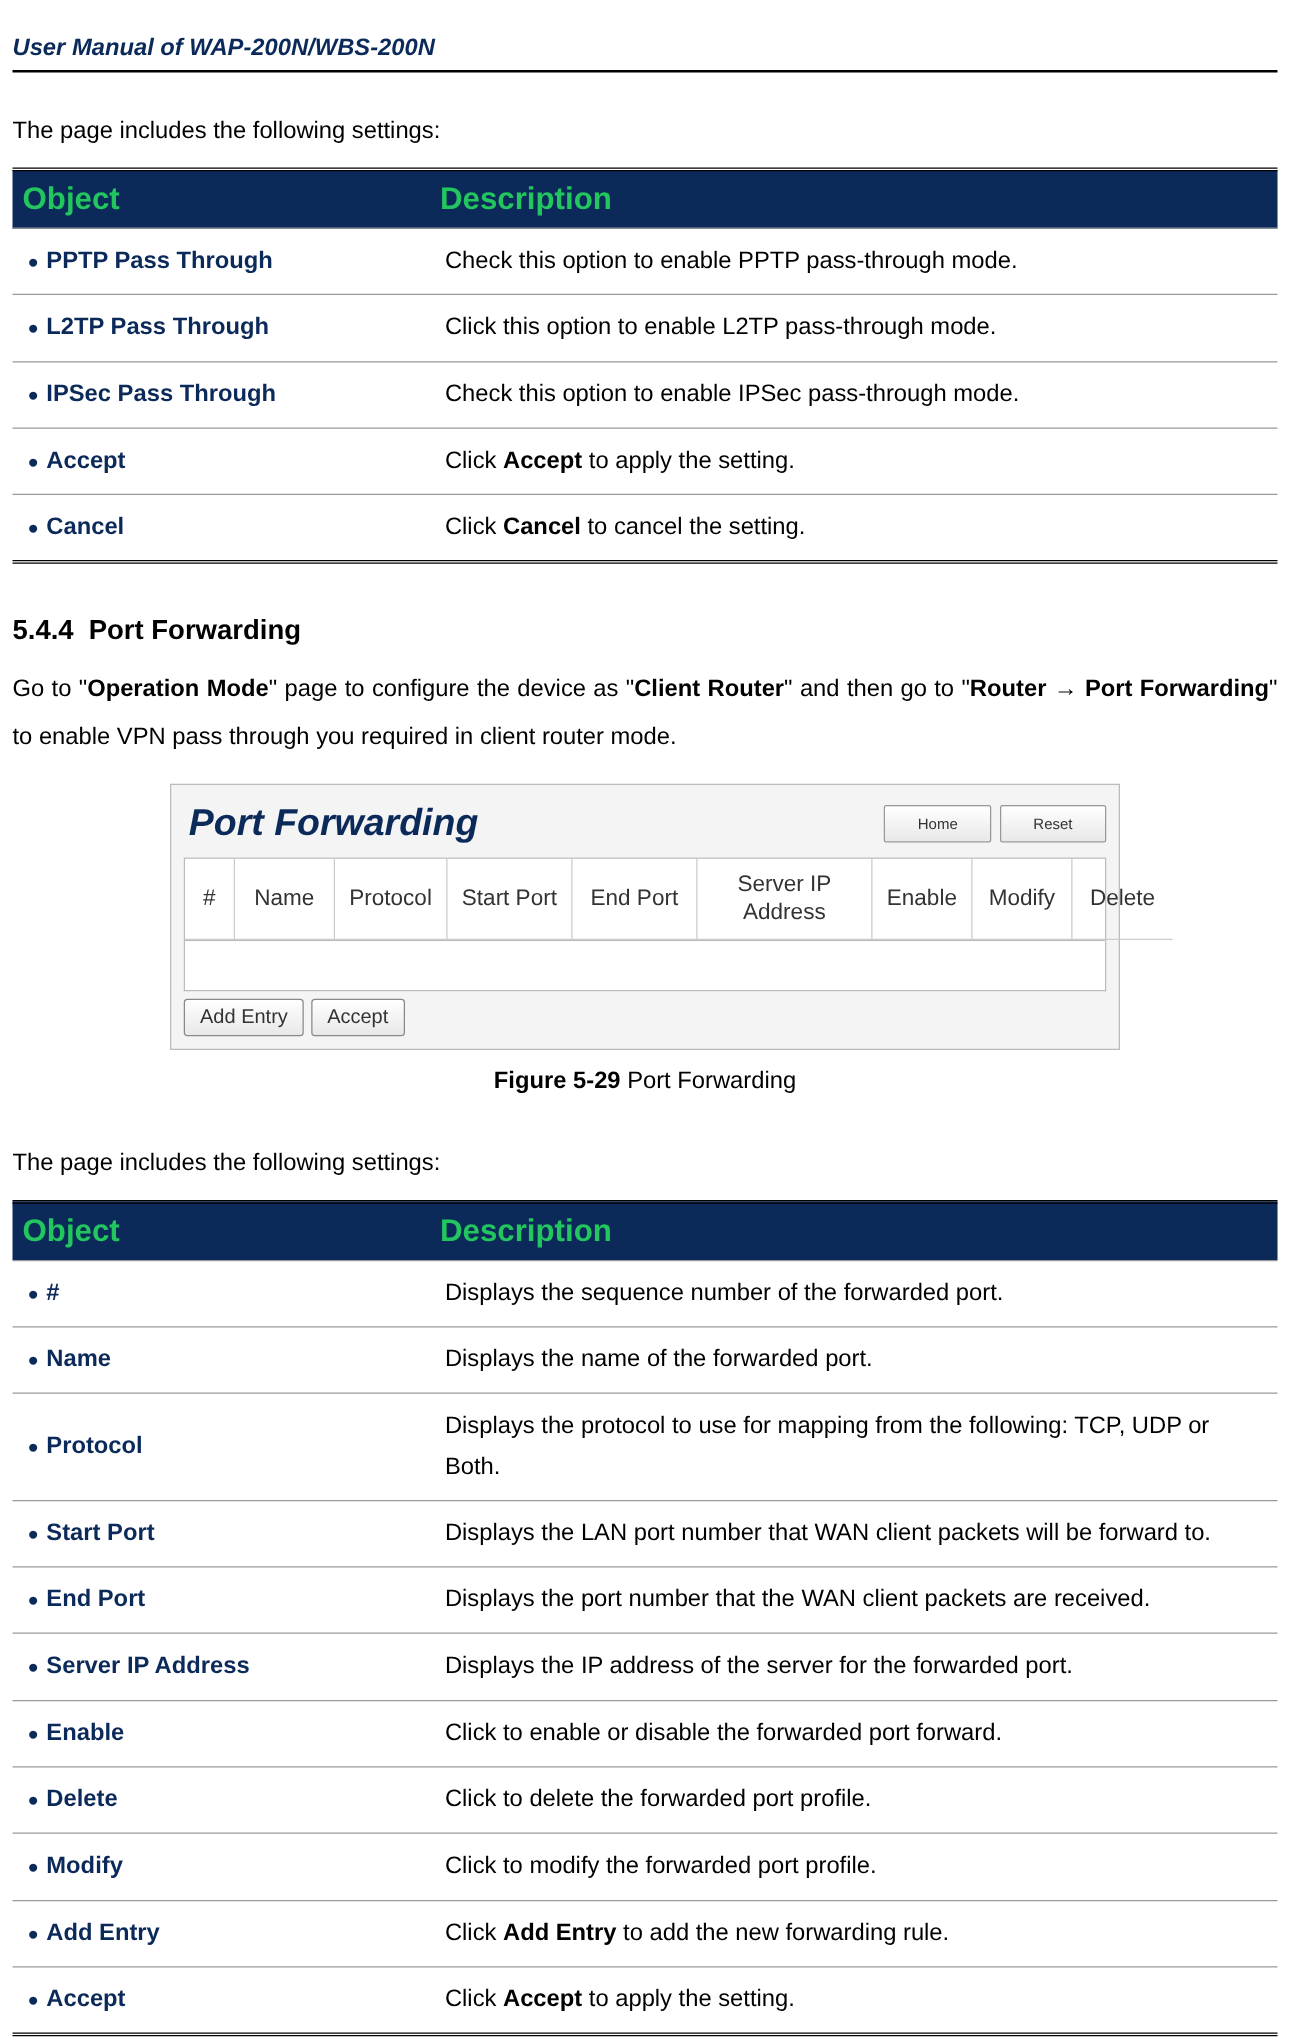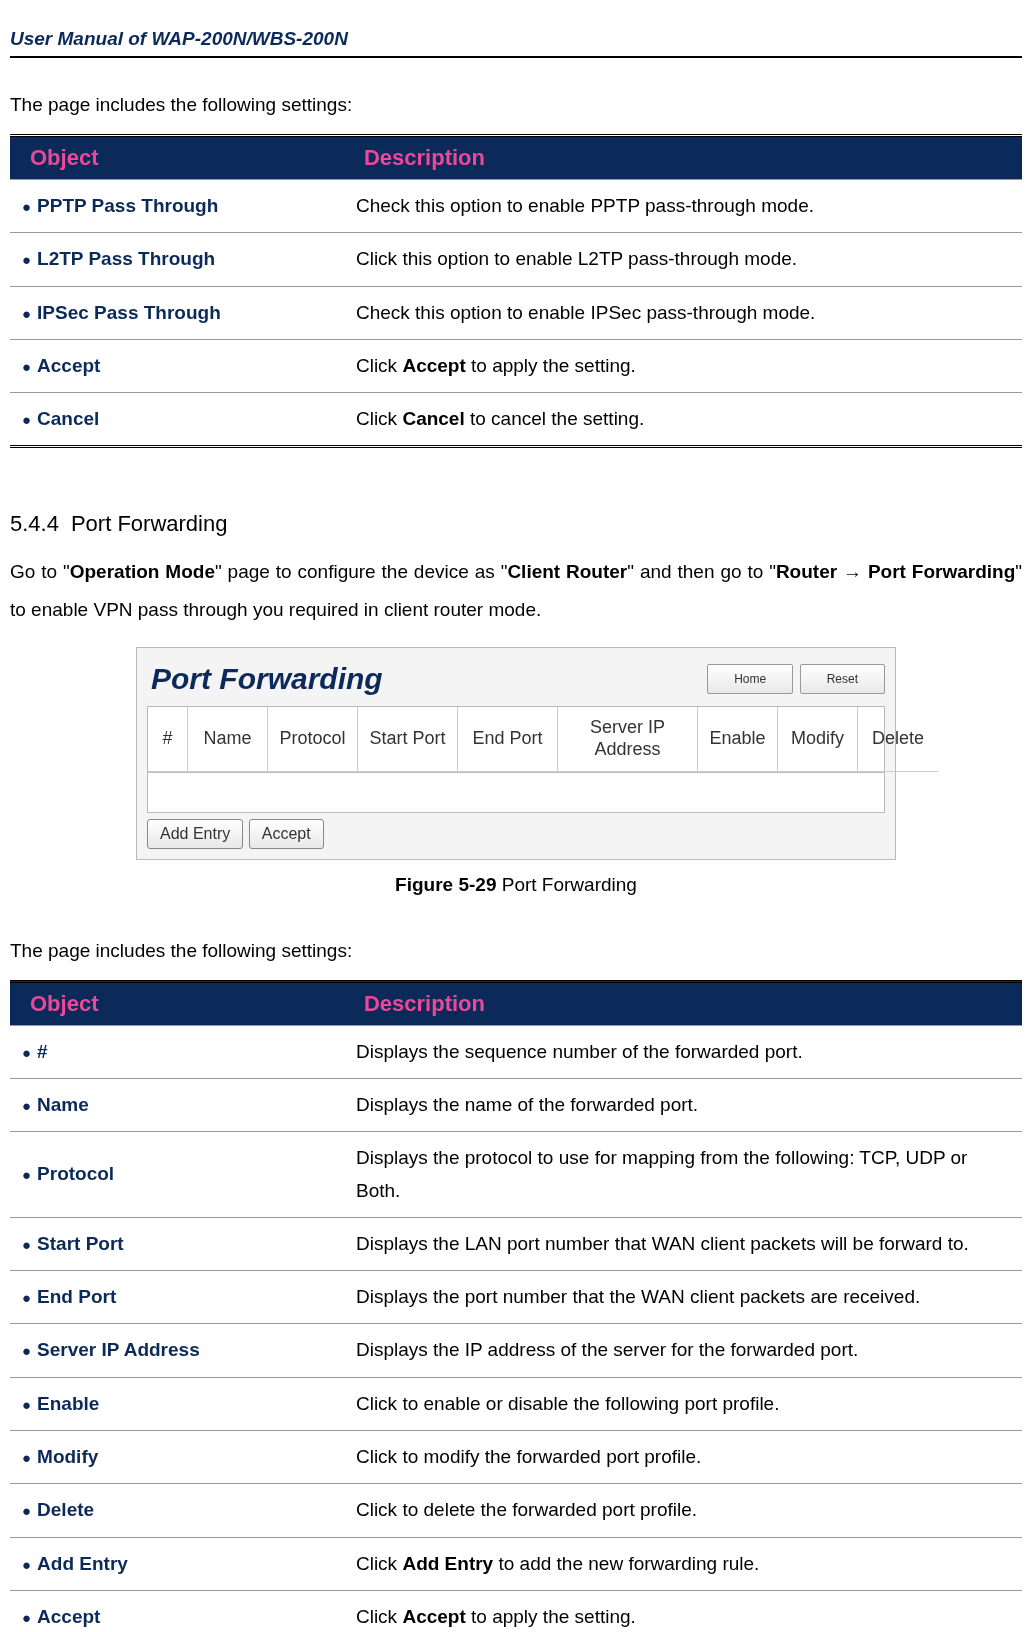--- a/index.html
+++ b/index.html
@@ -32,25 +32,25 @@
     .justify { text-align: justify; }
     .settings-table {
       width: 100%;
       border-collapse: collapse;
       border-top: 3px double #000;
       border-bottom: 3px double #000;
       margin-top: 6px;
     }
     .settings-table th {
       background: #0b2a5a;
-      color: #ec4899;
+      color: #22c55e;
       text-align: left;
-      font-size: 22px;
-      font-weight: bold;
-      padding: 8px 20px;
+      font-size: 25px;
+      font-weight: bold;
+      padding: 8px 8px;
     }
     .settings-table td {
       font-size: 19px;
       padding: 10px 12px;
       border-top: 1px solid #9a9a9a;
       vertical-align: middle;
       line-height: 1.7;
     }
     .settings-table td.obj {
       color: #0b2a5a;
@@ -59,22 +59,22 @@
       white-space: nowrap;
     }
     .settings-table td.obj .bullet {
       color: #0b2a5a;
       margin-right: 6px;
       font-size: 15px;
     }
     .desc b { font-weight: bold; }
     .section-h {
       font-size: 22px;
-      font-weight: normal;
-      margin: 63px 0 16px 0;
+      font-weight: bold;
+      margin: 40px 0 16px 0;
     }
     .section-h .num { margin-right: 12px; }
     .fig-wrap {
       display: flex;
       justify-content: center;
       margin: 18px 0 8px 0;
     }
     .fig {
       width: 760px;
       border: 1px solid #bbb;
@@ -258,31 +258,31 @@
       <tr>
         <td class="obj"><span class="bullet">●</span><span>End Port</span></td>
         <td class="desc">Displays the port number that the WAN client packets are received.</td>
       </tr>
       <tr>
         <td class="obj"><span class="bullet">●</span><span>Server IP Address</span></td>
         <td class="desc">Displays the IP address of the server for the forwarded port.</td>
       </tr>
       <tr>
         <td class="obj"><span class="bullet">●</span><span>Enable</span></td>
-        <td class="desc">Click to enable or disable the following port profile.</td>
+        <td class="desc">Click to enable or disable the forwarded port forward.</td>
+      </tr>
+      <tr>
+        <td class="obj"><span class="bullet">●</span><span>Delete</span></td>
+        <td class="desc">Click to delete the forwarded port profile.</td>
       </tr>
       <tr>
         <td class="obj"><span class="bullet">●</span><span>Modify</span></td>
         <td class="desc">Click to modify the forwarded port profile.</td>
       </tr>
       <tr>
-        <td class="obj"><span class="bullet">●</span><span>Delete</span></td>
-        <td class="desc">Click to delete the forwarded port profile.</td>
-      </tr>
-      <tr>
         <td class="obj"><span class="bullet">●</span><span>Add Entry</span></td>
         <td class="desc"><span>Click </span><b>Add Entry</b><span> to add the new forwarding rule.</span></td>
       </tr>
       <tr>
         <td class="obj"><span class="bullet">●</span><span>Accept</span></td>
         <td class="desc"><span>Click </span><b>Accept</b><span> to apply the setting.</span></td>
       </tr>
     </tbody>
   </table>
 

